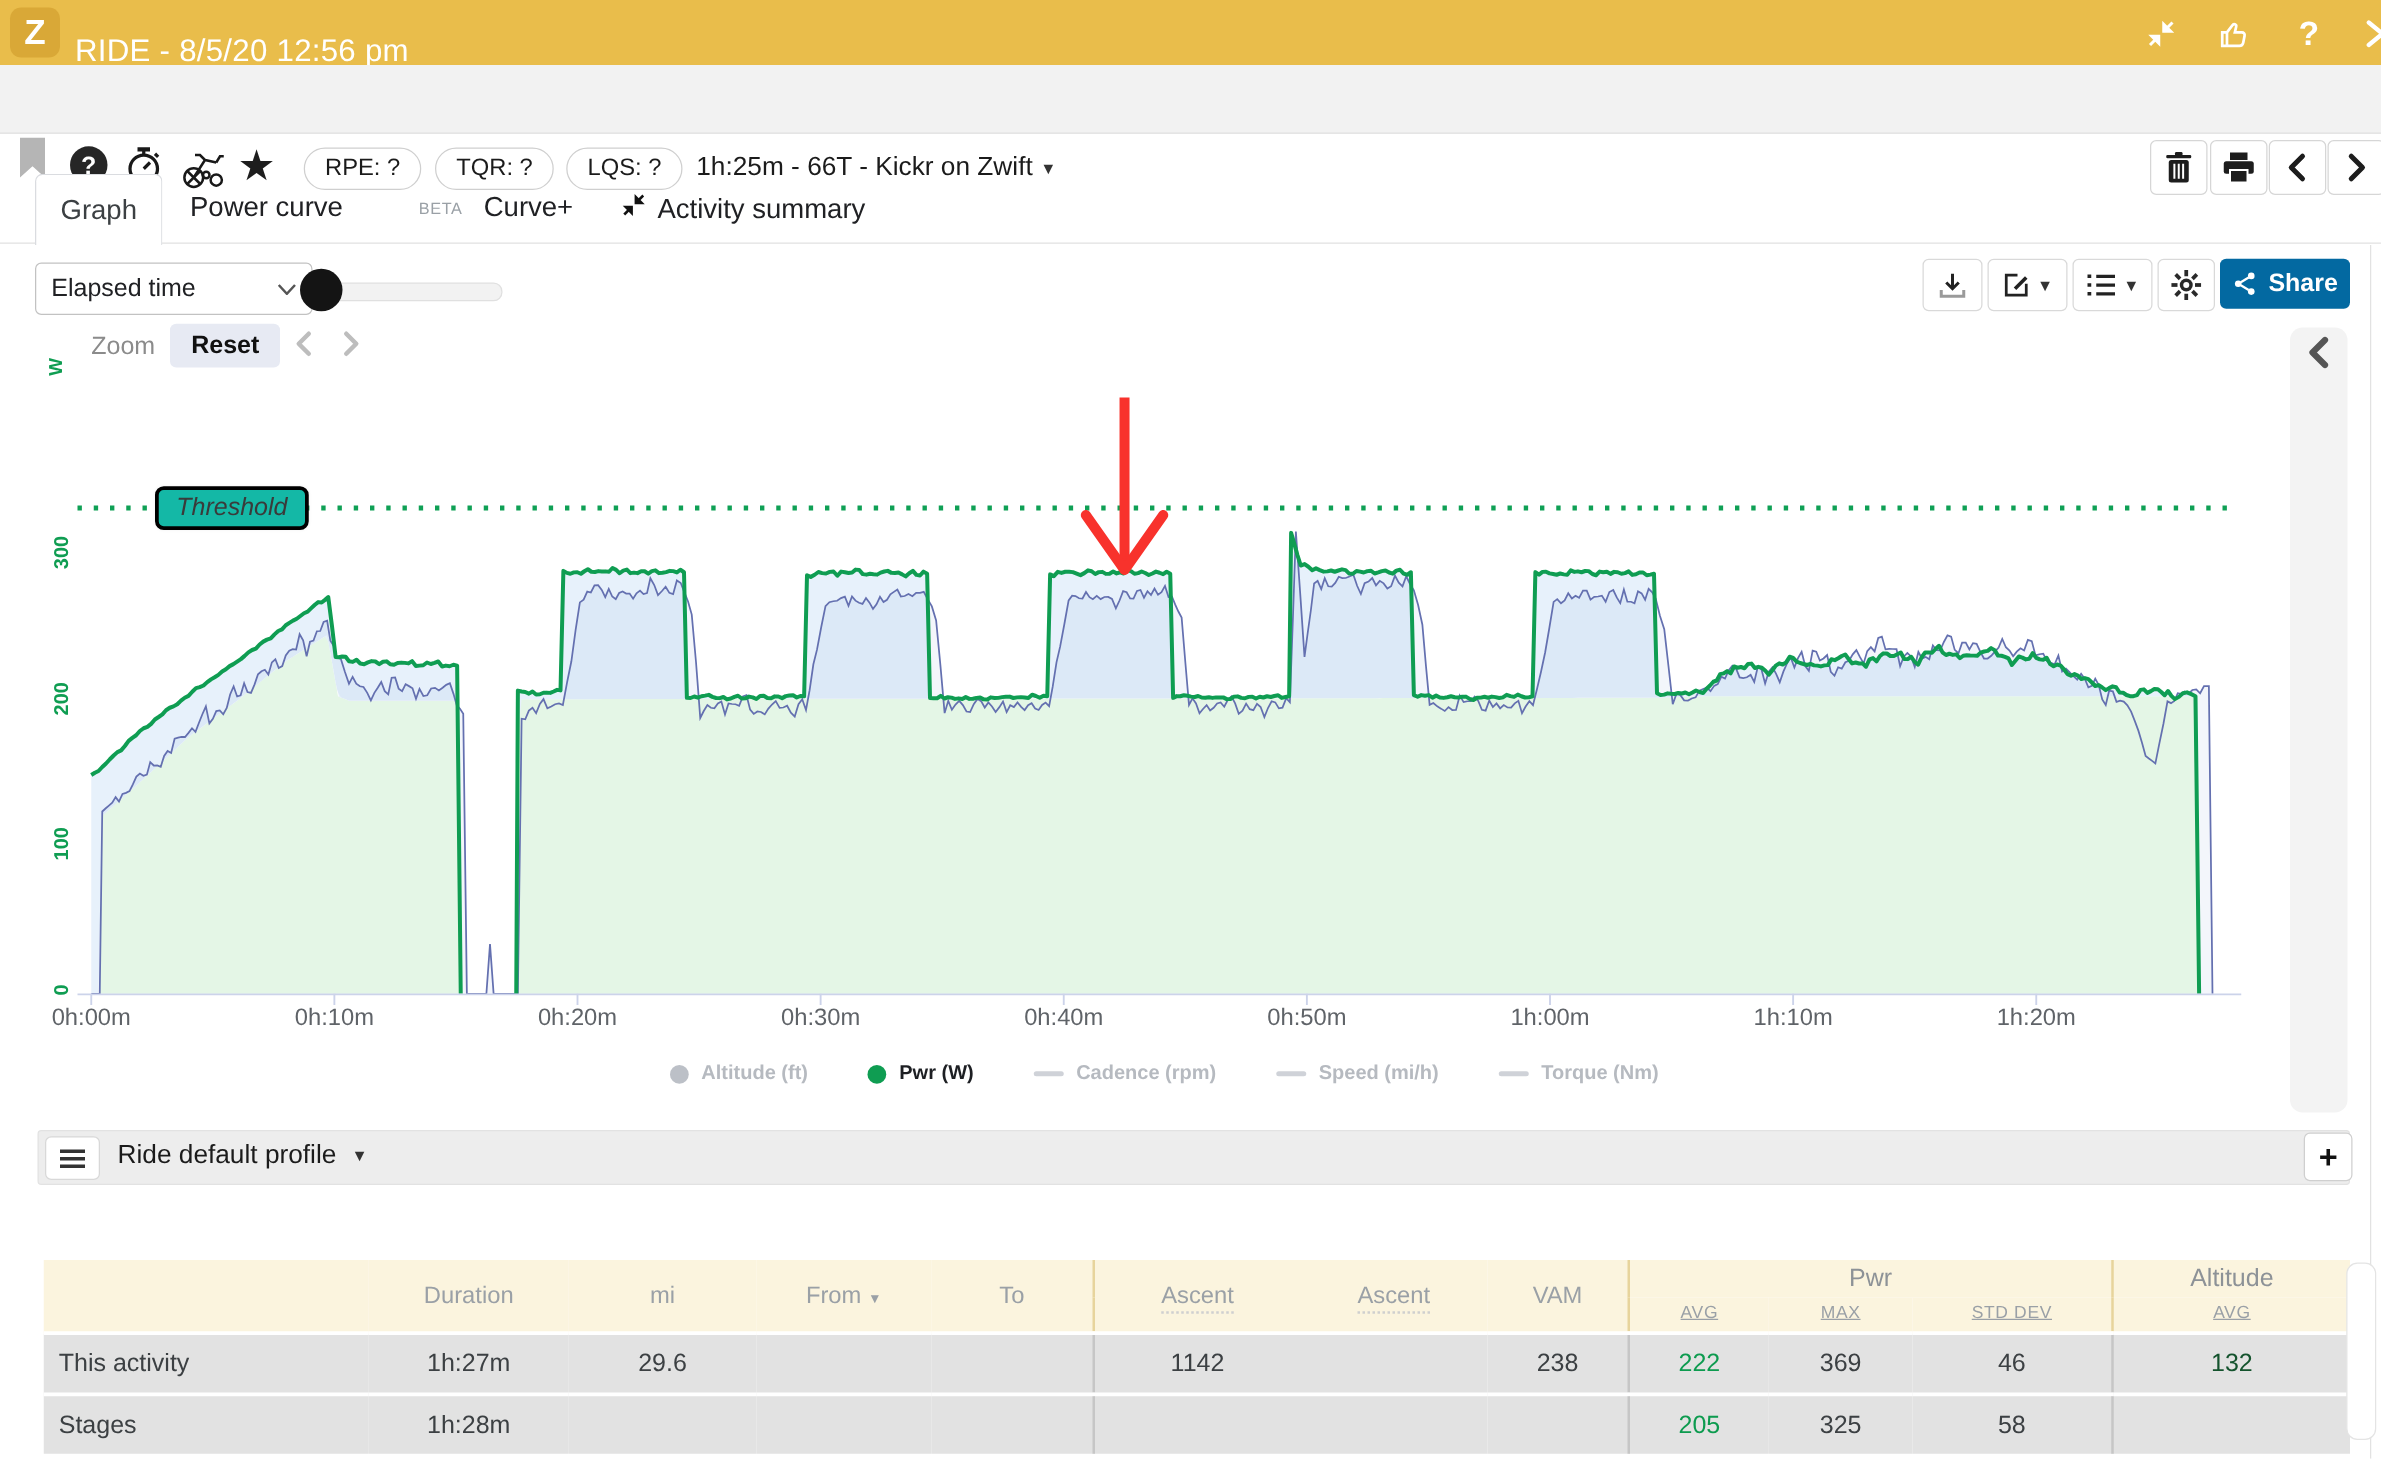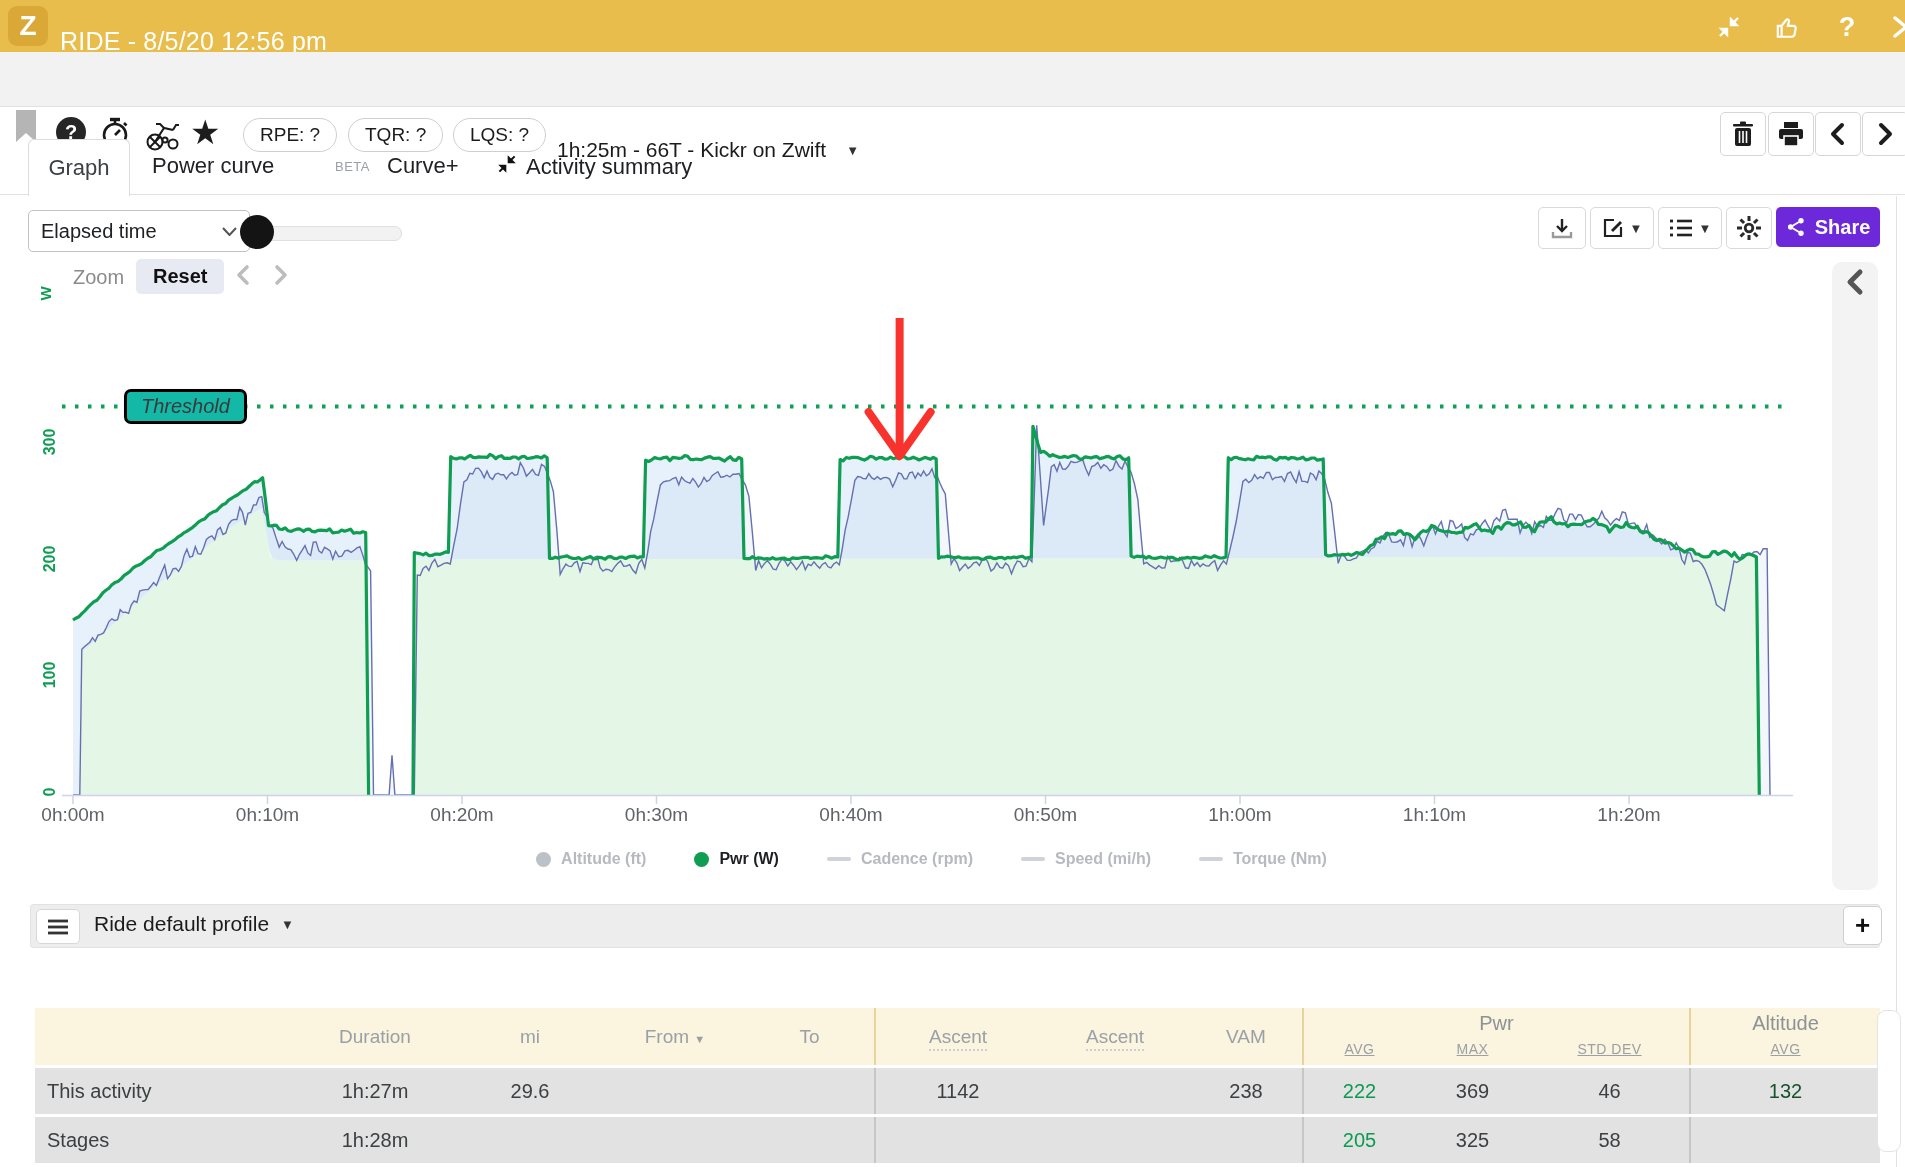--- a/index.html
+++ b/index.html
@@ -10,38 +10,38 @@
   .titlebar{left:0;top:0;width:1905px;height:52px;background:#e9bd4b;}
   .logo{left:8px;top:6px;width:40px;height:40px;background:#d9a837;border-radius:9px;
         display:flex;align-items:center;justify-content:center;color:#fff;font-size:28px;font-weight:800;}
   .apptitle{left:60px;top:11px;font-size:25px;font-weight:500;color:#ffffff;letter-spacing:.2px;margin-top:16px;}
   .hicon{top:12px;width:30px;height:30px;display:flex;align-items:center;justify-content:center;color:#fff;}
   
   .toolbar{left:0;top:52px;width:1905px;height:54px;background:#f2f2f2;border-bottom:1px solid #e0e0e0;}
   .ticon{top:64px;display:flex;align-items:center;justify-content:center;color:#1d1d1d;}
   .pill{top:66px;height:32px;padding:0 16px;background:#fff;border:1px solid #cfcfcf;border-radius:17px;
         display:flex;align-items:center;font-size:19px;color:#1b1b1b;}
-  .acttitle{top:86px;font-size:21px;color:#1b1b1b;display:flex;align-items:center;gap:20px;}
+  .acttitle{top:70px;font-size:21px;color:#1b1b1b;display:flex;align-items:center;gap:6px;}
   .caret{font-size:13px;color:#333;}
   .sqbtn{top:60px;width:44px;height:42px;background:#fff;border:1px solid #d6d6d6;border-radius:5px;
          display:flex;align-items:center;justify-content:center;}
   
   .tabline{left:0;top:194px;width:1905px;height:1px;background:#e1e1e1;}
   .tab-active{left:28px;top:139px;width:100px;height:56px;background:#fff;border:1px solid #dadce0;border-bottom:none;
       border-radius:6px 6px 0 0;display:flex;align-items:center;justify-content:center;font-size:22px;color:#3c4043;z-index:2;}
   .tab{top:153px;font-size:22px;color:#202124;display:flex;align-items:center;gap:8px;}
   .beta{font-size:13px;color:#9aa0a6;letter-spacing:.5px;margin-right:9px;}
   
   .select{left:28px;top:210px;width:196px;height:40px;background:#fff;border:1px solid #c2c2c2;border-radius:5px;
           display:flex;align-items:center;justify-content:space-between;padding:0 12px;font-size:20px;color:#202124;}
   .slider-track{left:252px;top:226px;width:148px;height:13px;background:#f2f2f2;border:1px solid #e0e0e0;border-radius:7px;}
   .slider-knob{left:240px;top:215px;width:34px;height:34px;background:#141414;border-radius:50%;}
   .cbtn{top:207px;height:40px;background:#fff;border:1px solid #d9d9d9;border-radius:5px;
         display:flex;align-items:center;justify-content:center;gap:6px;}
-  .sharebtn{left:1776px;top:207px;width:104px;height:40px;background:#6d28d9;border-radius:5px;color:#fff;
+  .sharebtn{left:1776px;top:207px;width:104px;height:40px;background:#0369a1;border-radius:5px;color:#fff;
         display:flex;align-items:center;justify-content:center;gap:9px;font-size:20px;font-weight:700;}
   
   .zoomlbl{left:73px;top:266px;font-size:20px;color:#8b8b8b;}
   .resetbtn{left:136px;top:259px;padding:6px 17px;background:#e7eaf3;border-radius:5px;font-size:20px;font-weight:700;color:#111;}
   .zchev{top:262px;width:26px;height:26px;display:flex;align-items:center;justify-content:center;}
   .wlab{left:38px;top:285px;font-size:15px;font-weight:700;color:#0f9d52;transform:rotate(-90deg);}
   .ylab{width:44px;text-align:center;font-size:16px;font-weight:700;color:#0f9d52;transform:rotate(-90deg);}
   .xlab{width:90px;text-align:center;font-size:19px;color:#5f6368;top:804px;}
   .thresh{left:124px;top:389px;background:#14b8a6;border:3px solid #000000;border-radius:7px;padding:3px 14px;
           font-size:20px;font-style:italic;color:#3a3a3a;box-shadow:0 0 3px rgba(0,0,0,.06);z-index:3;}

